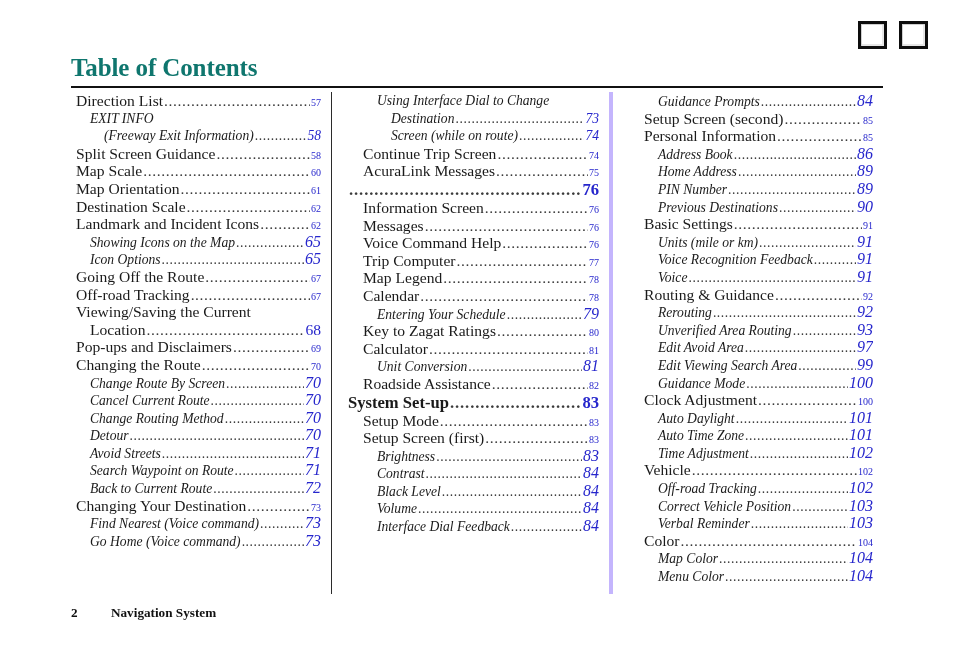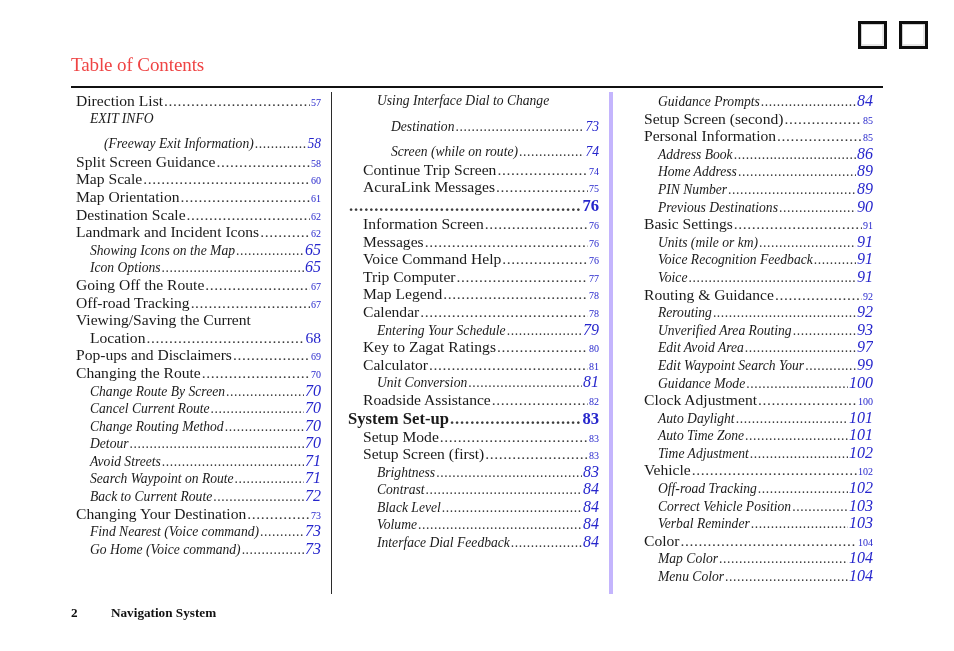--- a/index.html
+++ b/index.html
@@ -31,24 +31,24 @@
     background: #ffffff;
     box-sizing: border-box;
     box-shadow: inset 1px 1px 0 #cfcfcf, inset -2px -2px 0 #e6e6e6;
   }
 
   
   .page-title {
     position: absolute;
     left: 71px;
     top: 54px;
-    font-size: 19px;
-    font-weight: normal;
+    font-size: 25px;
+    font-weight: bold;
     letter-spacing: -0.1px;
-    color: #ef4444;
+    color: #0f766e;
   }
   .title-rule {
     position: absolute;
     left: 71px;
     top: 86px;
     width: 812px;
     height: 2px;
     background: #111111;
   }
 
@@ -131,21 +131,20 @@
     padding-left: 29px;
   }
   .lvl2 .pg { font-style: italic; font-size: 16px; }
   .lvl2 .dots { font-style: normal; }
 
   
   .lvl3 {
     font-size: 13.6px;
     font-style: italic;
     padding-left: 43px;
-    margin-top: 8px;
   }
   .lvl3 .pg { font-style: italic; font-size: 13.6px; }
   .lvl3 .dots { font-style: normal; }
 
   
   .lvl1w {
     font-size: 15.6px;
     padding-left: 29px;
   }
   .lvl1w .pg { font-size: 15.6px; }
@@ -497,21 +496,21 @@
         <span class="label">Unverified Area Routing </span>
         <span class="dots">........................................................................................................................................................................................................</span>
         <span class="pg">93</span>
       </div>
       <div class="entry lvl2">
         <span class="label">Edit Avoid Area</span>
         <span class="dots">........................................................................................................................................................................................................</span>
         <span class="pg">97</span>
       </div>
       <div class="entry lvl2">
-        <span class="label">Edit Waypoint Search Your </span>
+        <span class="label">Edit Viewing Search Area </span>
         <span class="dots">........................................................................................................................................................................................................</span>
         <span class="pg">99</span>
       </div>
       <div class="entry lvl2">
         <span class="label">Guidance Mode </span>
         <span class="dots">........................................................................................................................................................................................................</span>
         <span class="pg">100</span>
       </div>
       <div class="entry lvl1">
         <span class="label">Clock Adjustment </span>

